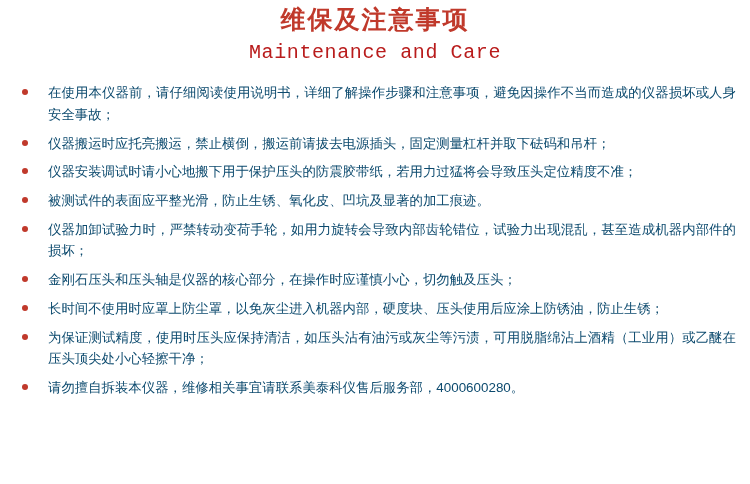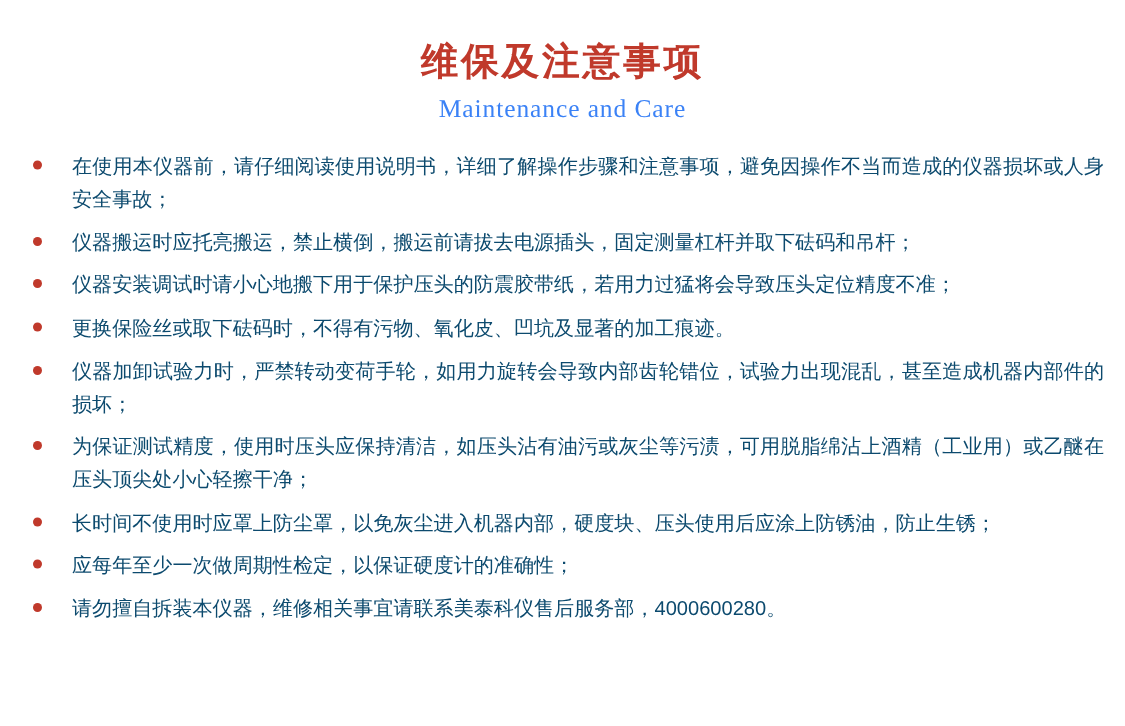--- a/index.html
+++ b/index.html
@@ -14,36 +14,36 @@
     color: #231f20;
     overflow: hidden;
   }
   .page {
     position: relative;
     width: 750px;
     height: 484px;
     box-sizing: border-box;
   }
   .header {
-    padding-top: 26px;
+    padding-top: 4px;
     text-align: center;
   }
   .title-cn {
     font-family: "Liberation Serif", serif;
     font-weight: bold;
     font-size: 25px;
     letter-spacing: 2px;
     color: #c0392b;
     line-height: 1.25;
   }
   .title-en {
     margin-top: 5px;
-    font-family: Liberation Serif, serif;
-    font-size: 17px;
-    color: #3b82f6;
+    font-family: Liberation Mono, monospace;
+    font-size: 20px;
+    color: #b91c1c;
     letter-spacing: 0.6px;
     line-height: 1.3;
   }
   .list {
     margin: 16px 0 0 0;
     padding: 0 14px 0 0;
     list-style: none;
   }
   .item {
     position: relative;
@@ -85,37 +85,37 @@
     <li class="item">
       <span class="bullet"></span>
       <span class="item-text">仪器搬运时应托亮搬运，禁止横倒，搬运前请拔去电源插头，固定测量杠杆并取下砝码和吊杆；</span>
     </li>
     <li class="item">
       <span class="bullet"></span>
       <span class="item-text">仪器安装调试时请小心地搬下用于保护压头的防震胶带纸，若用力过猛将会导致压头定位精度不准；</span>
     </li>
     <li class="item">
       <span class="bullet"></span>
-      <span class="item-text">更换保险丝或取下砝码时，不得有污物、氧化皮、凹坑及显著的加工痕迹。</span>
+      <span class="item-text">被测试件的表面应平整光滑，防止生锈、氧化皮、凹坑及显著的加工痕迹。</span>
     </li>
     <li class="item">
       <span class="bullet"></span>
       <span class="item-text">仪器加卸试验力时，严禁转动变荷手轮，如用力旋转会导致内部齿轮错位，试验力出现混乱，甚至造成机器内部件的损坏；</span>
     </li>
     <li class="item">
       <span class="bullet"></span>
-      <span class="item-text">为保证测试精度，使用时压头应保持清洁，如压头沾有油污或灰尘等污渍，可用脱脂绵沾上酒精（工业用）或乙醚在压头顶尖处小心轻擦干净；</span>
+      <span class="item-text">金刚石压头和压头轴是仪器的核心部分，在操作时应谨慎小心，切勿触及压头；</span>
     </li>
     <li class="item">
       <span class="bullet"></span>
       <span class="item-text">长时间不使用时应罩上防尘罩，以免灰尘进入机器内部，硬度块、压头使用后应涂上防锈油，防止生锈；</span>
     </li>
     <li class="item">
       <span class="bullet"></span>
-      <span class="item-text">应每年至少一次做周期性检定，以保证硬度计的准确性；</span>
+      <span class="item-text">为保证测试精度，使用时压头应保持清洁，如压头沾有油污或灰尘等污渍，可用脱脂绵沾上酒精（工业用）或乙醚在压头顶尖处小心轻擦干净；</span>
     </li>
     <li class="item">
       <span class="bullet"></span>
       <span class="item-text">请勿擅自拆装本仪器，维修相关事宜请联系美泰科仪售后服务部，4000600280。</span>
     </li>
   </ul>
 
 </div>
 
 </body></html>

